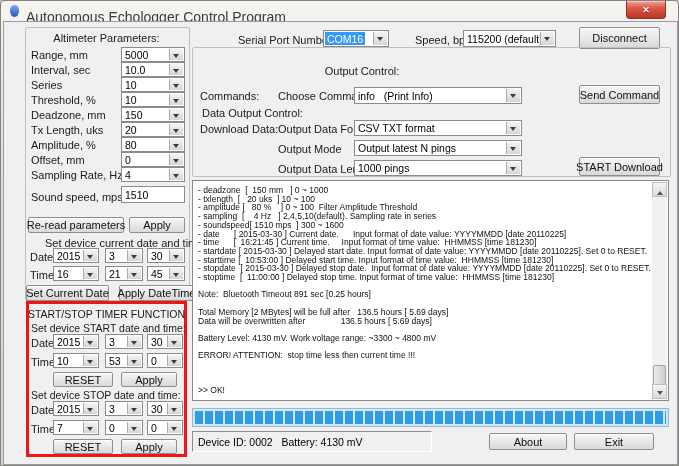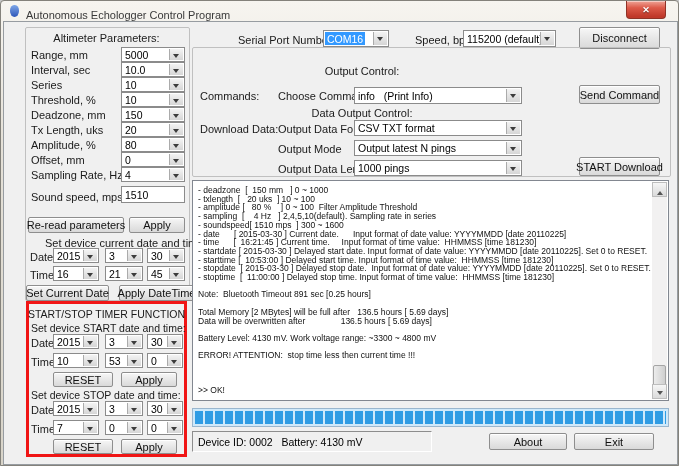--- a/index.html
+++ b/index.html
@@ -2,21 +2,21 @@
 <html style="--highlight: #f01515; --progress: #2f9ce4; --selection: #3399ff;"><head>
 <meta charset="utf-8">
 <style>
   html,body { margin:0; padding:0; background:#c8c8c8; font-family:"Liberation Sans", sans-serif; }
   .window { position:relative; width:679px; height:466px; box-sizing:border-box;
     background:linear-gradient(#f7f5f0,#e5e1d8 30%,#d8d4c9); border:1px solid #84827b;
     border-radius:4px 4px 0 0; overflow:hidden; }
   .titlebar { position:absolute; left:0; top:0; right:0; height:20px; }
   .app-icon { position:absolute; left:9px; top:4px; width:9px; height:12px;
     background:linear-gradient(#7fa8e8,#2d55b8); border-radius:45% 45% 50% 50%; }
-  .title-text { position:absolute; left:25px; top:8px; font-size:11px; color:#3a3a3a; white-space:pre; }
+  .title-text { position:absolute; left:25px; top:8px; font-size:14px; color:#3a3a3a; white-space:pre;text-decoration:underline; }
   .close-btn { position:absolute; right:12px; top:0; width:38px; height:17px;
     background:linear-gradient(#efa497,#dd5a49 40%,#c0392a 90%);
     border:1px solid #8f3226; border-top:none; border-radius:0 0 4px 4px;
     color:#fff; font-size:9px; font-weight:bold; display:flex; align-items:center; justify-content:center;
     text-shadow:0 1px 1px rgba(0,0,0,.5); box-shadow:inset 0 1px 0 rgba(255,255,255,.45); }
   .client { position:absolute; left:2px; top:20px; width:675px; height:444px;
     background:#f0f0f0; border:1px solid #979ca1; box-sizing:border-box; }
   .lbl { position:absolute; font-size:11px; color:#1a1a1a; white-space:pre; }
   .lbl.small { font-size:10.5px; }
   .gb { position:absolute; border:1px solid #c0c0c0; border-radius:2px; }
@@ -236,21 +236,21 @@
 
   <div class="gb" style="left:191px;top:46px;width:477px;height:128px;"></div>
   <div class="lbl" style="left:191px;top:64px;width:340px;text-align:center;">Output Control:</div>
   <div class="lbl" style="left:199px;top:89px;">Commands:</div>
   <div class="lbl" style="left:277px;top:89px;">Choose Command</div>
   <div class="combo" style="left:353px;top:86px;width:168px;height:17px;">
       <span class="ct">info   (Print Info)</span>
       <span class="cb"></span>
     </div>
   <div class="btn" style="left:578px;top:84px;width:81px;height:19px;">Send Command</div>
-  <div class="lbl" style="left:191px;top:106px;width:340px;text-align:center;">Data Output Control:</div>
+  <div class="lbl" style="left:201px;top:106px;width:340px;text-align:left;">Data Output Control:</div>
   <div class="lbl" style="left:199px;top:122px;">Download Data:</div>
   <div class="lbl" style="left:277px;top:122px;">Output Data Format</div>
   <div class="combo" style="left:353px;top:119px;width:168px;height:16px;">
       <span class="ct">CSV TXT format</span>
       <span class="cb"></span>
     </div>
   <div class="lbl" style="left:277px;top:142px;">Output Mode</div>
   <div class="combo" style="left:353px;top:139px;width:168px;height:16px;">
       <span class="ct">Output latest N pings</span>
       <span class="cb"></span>

